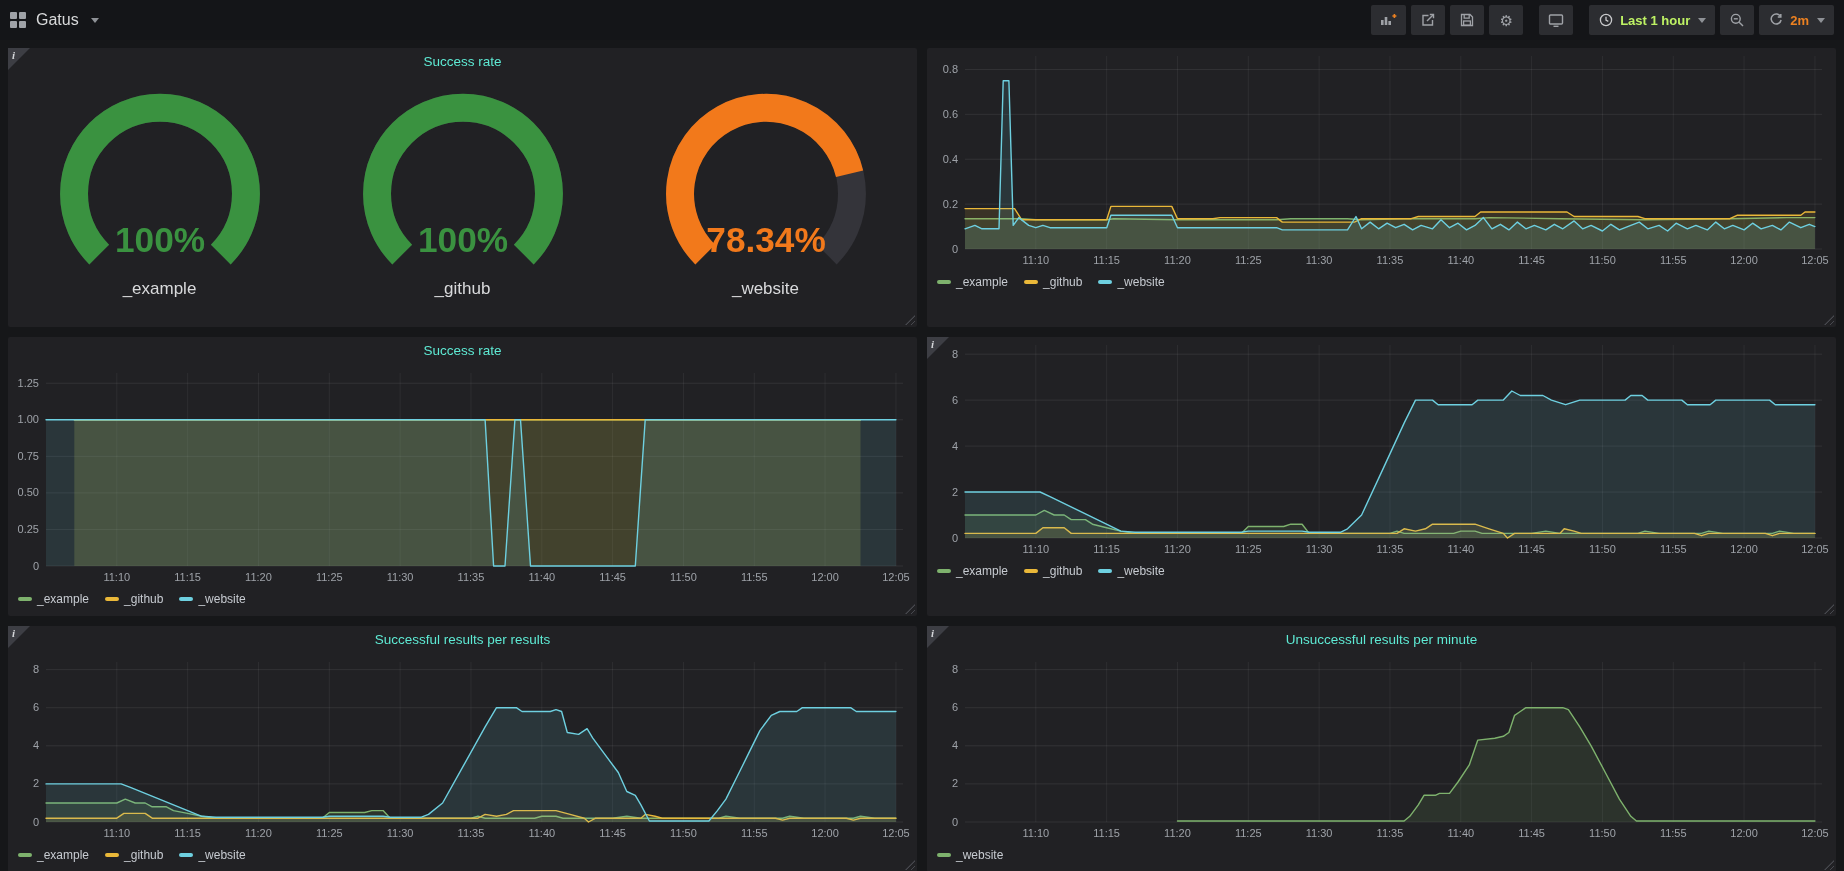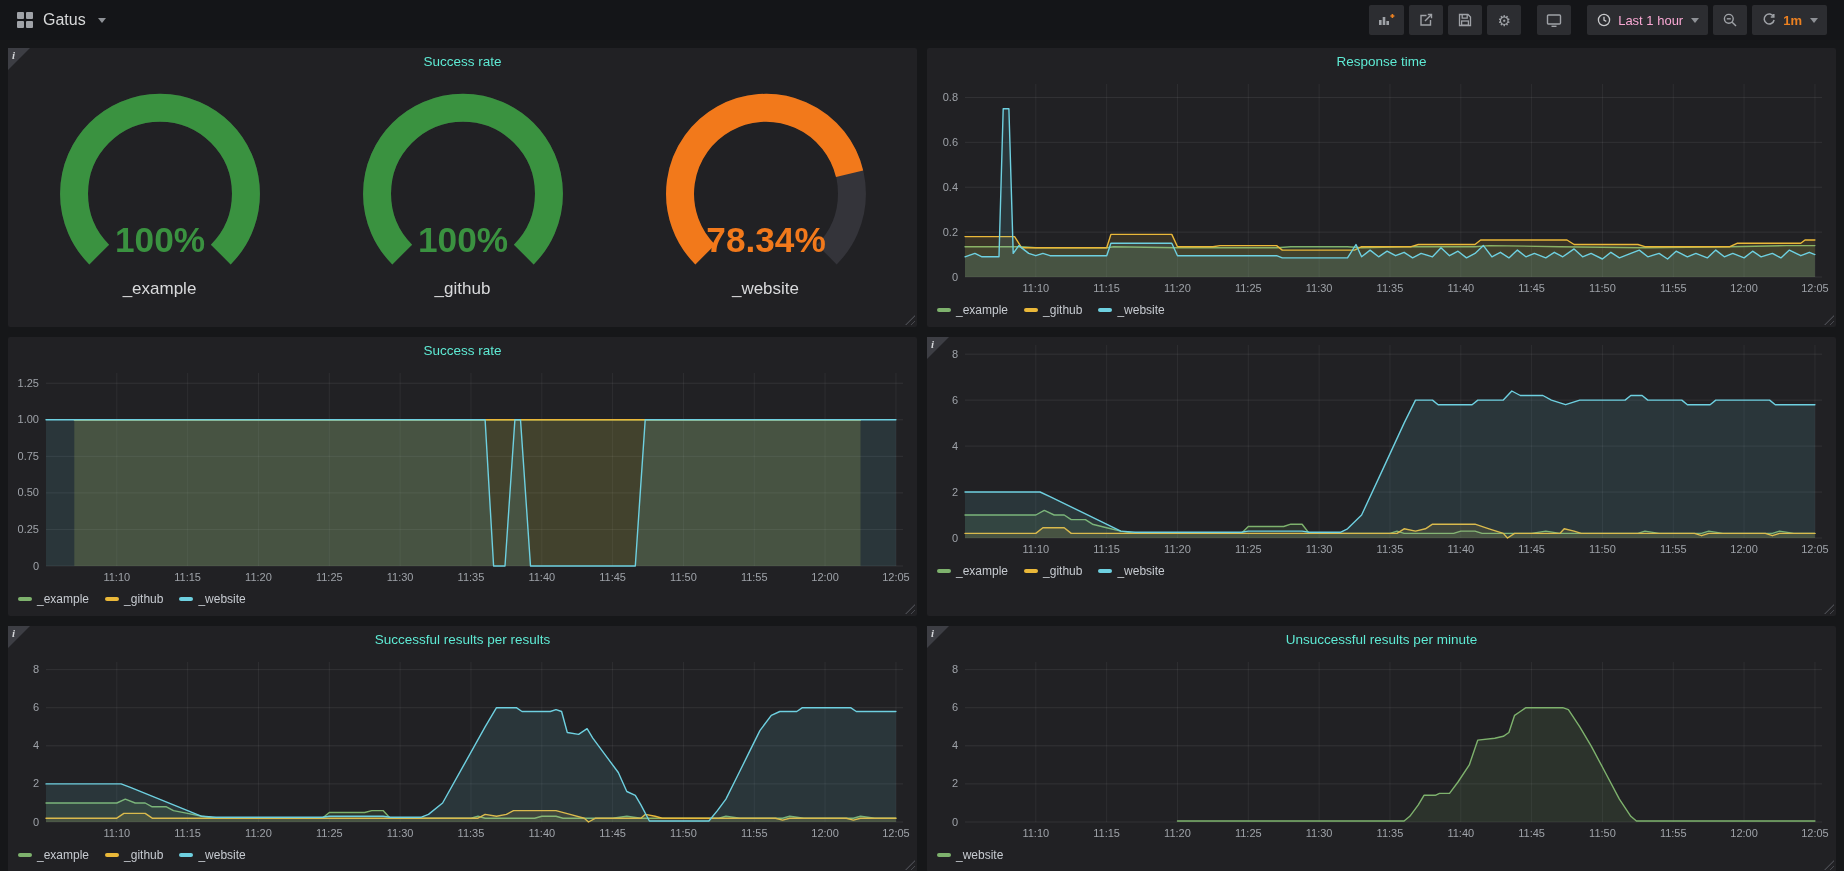--- a/index.html
+++ b/index.html
@@ -1,35 +1,35 @@
 <!DOCTYPE html>
 <html><head>
 <meta charset="utf-8">
 <style>
   html,body{margin:0;padding:0;width:1844px;height:871px;overflow:hidden;
     background:#161719;font-family:"Liberation Sans",sans-serif;
     -webkit-font-smoothing:antialiased;}
   .app{width:100%;height:100%;}
   
   nav{height:40px;display:flex;align-items:center;justify-content:space-between;
-      background:#141518;padding:0 17px;}
+      background:#141518;padding:0 10px;}
   .nav-left{display:flex;align-items:center;gap:10px;}
   .grid-icon{display:grid;grid-template-columns:7px 7px;grid-gap:2px;cursor:pointer;}
   .grid-icon i{width:7px;height:7px;background:#9fa2a7;border-radius:1px;display:block;}
   .dash-title{color:#d8d9da;font-size:16px;font-weight:500;cursor:pointer;}
   .caret{display:inline-block;width:0;height:0;border-left:4px solid transparent;
          border-right:4px solid transparent;border-top:5px solid #8e9196;margin-left:2px;}
   .nav-right{display:flex;align-items:center;}
   .nav-right .gap-s{width:5px;}  .nav-right .gap-l{width:16px;}
   .nav-btn{height:30px;min-width:34px;display:flex;align-items:center;justify-content:center;
       background:#2c2d31;border:none;border-radius:2px;color:#9fa2a7;cursor:pointer;
       font-size:13px;gap:6px;padding:0 9px;}
   .nav-btn svg{display:block;}
   .nav-btn .glyph{font-size:15px;line-height:1;}
-  .nav-btn .lbl{color:#f9a8d4;}
+  .nav-btn .lbl{color:#bef264;font-weight:bold;}
   .nav-btn .lbl-orange{color:#ec8121;font-weight:700;}
   
   .grid{display:grid;grid-template-columns:1fr 1fr;grid-template-rows:279px 279px 246px;
         grid-gap:10px;padding:8px;}
   .panel{background:#212124;position:relative;border-radius:2px;}
   .panel-title{height:28px;line-height:28px;text-align:center;color:#5eead4;
         font-size:13.5px;font-weight:500;cursor:pointer;}
   .panel-body{position:relative;}
   .panel-body svg{display:block;}
   .info-corner{position:absolute;top:0;left:0;width:0;height:0;
@@ -117,21 +117,21 @@
             <path d="M10.2 10.2L14 14"></path>
             <path d="M4.8 6.8h4"></path>
         </svg>
       </button>
       <span class="gap-s"></span>
       <button class="nav-btn">
         <svg width="16" height="16" viewBox="0 0 16 16" stroke="currentColor" stroke-width="1.5" fill="none">
           <path d="M12.6 4.6A5 5 0 1 0 13.1 8"></path>
             <path d="M12.8 1.9v3h-3"></path>
         </svg>
-        <span class="lbl-orange">1m</span>
+        <span class="lbl-orange">2m</span>
         <span class="caret"></span>
       </button>
     </div>
   </nav>
 
   <main class="grid">
     <section class="panel">
       <div class="info-corner" style="display: block;">
           <b>i</b>
         </div>
@@ -160,21 +160,20 @@
               <text x="140" y="158" text-anchor="middle" fill="#f2791b" font-size="34" font-weight="700" font-family="&quot;Liberation Sans&quot;,sans-serif">78.34%</text>
             </svg>
             <div class="gauge-label">_website</div>
           </div>
         </div>
       <div class="resize-corner"></div>
     </section>
 
     <section class="panel">
 
-      <div class="panel-title">Response time</div>
       <div class="panel-body">
           <svg width="909" height="223">
             <line x1="108.82644628099173" x2="108.82644628099173" y1="8" y2="201" stroke="rgba(255,255,255,0.06)" stroke-width="1"></line>
             <text x="108.82644628099173" y="216" text-anchor="middle" fill="#9ea2a8" font-size="11" font-family="&quot;Liberation Sans&quot;,sans-serif">11:10</text>
             <line x1="179.65289256198346" x2="179.65289256198346" y1="8" y2="201" stroke="rgba(255,255,255,0.06)" stroke-width="1"></line>
             <text x="179.65289256198346" y="216" text-anchor="middle" fill="#9ea2a8" font-size="11" font-family="&quot;Liberation Sans&quot;,sans-serif">11:15</text>
             <line x1="250.4793388429752" x2="250.4793388429752" y1="8" y2="201" stroke="rgba(255,255,255,0.06)" stroke-width="1"></line>
             <text x="250.4793388429752" y="216" text-anchor="middle" fill="#9ea2a8" font-size="11" font-family="&quot;Liberation Sans&quot;,sans-serif">11:20</text>
             <line x1="321.3057851239669" x2="321.3057851239669" y1="8" y2="201" stroke="rgba(255,255,255,0.06)" stroke-width="1"></line>
             <text x="321.3057851239669" y="216" text-anchor="middle" fill="#9ea2a8" font-size="11" font-family="&quot;Liberation Sans&quot;,sans-serif">11:25</text>

